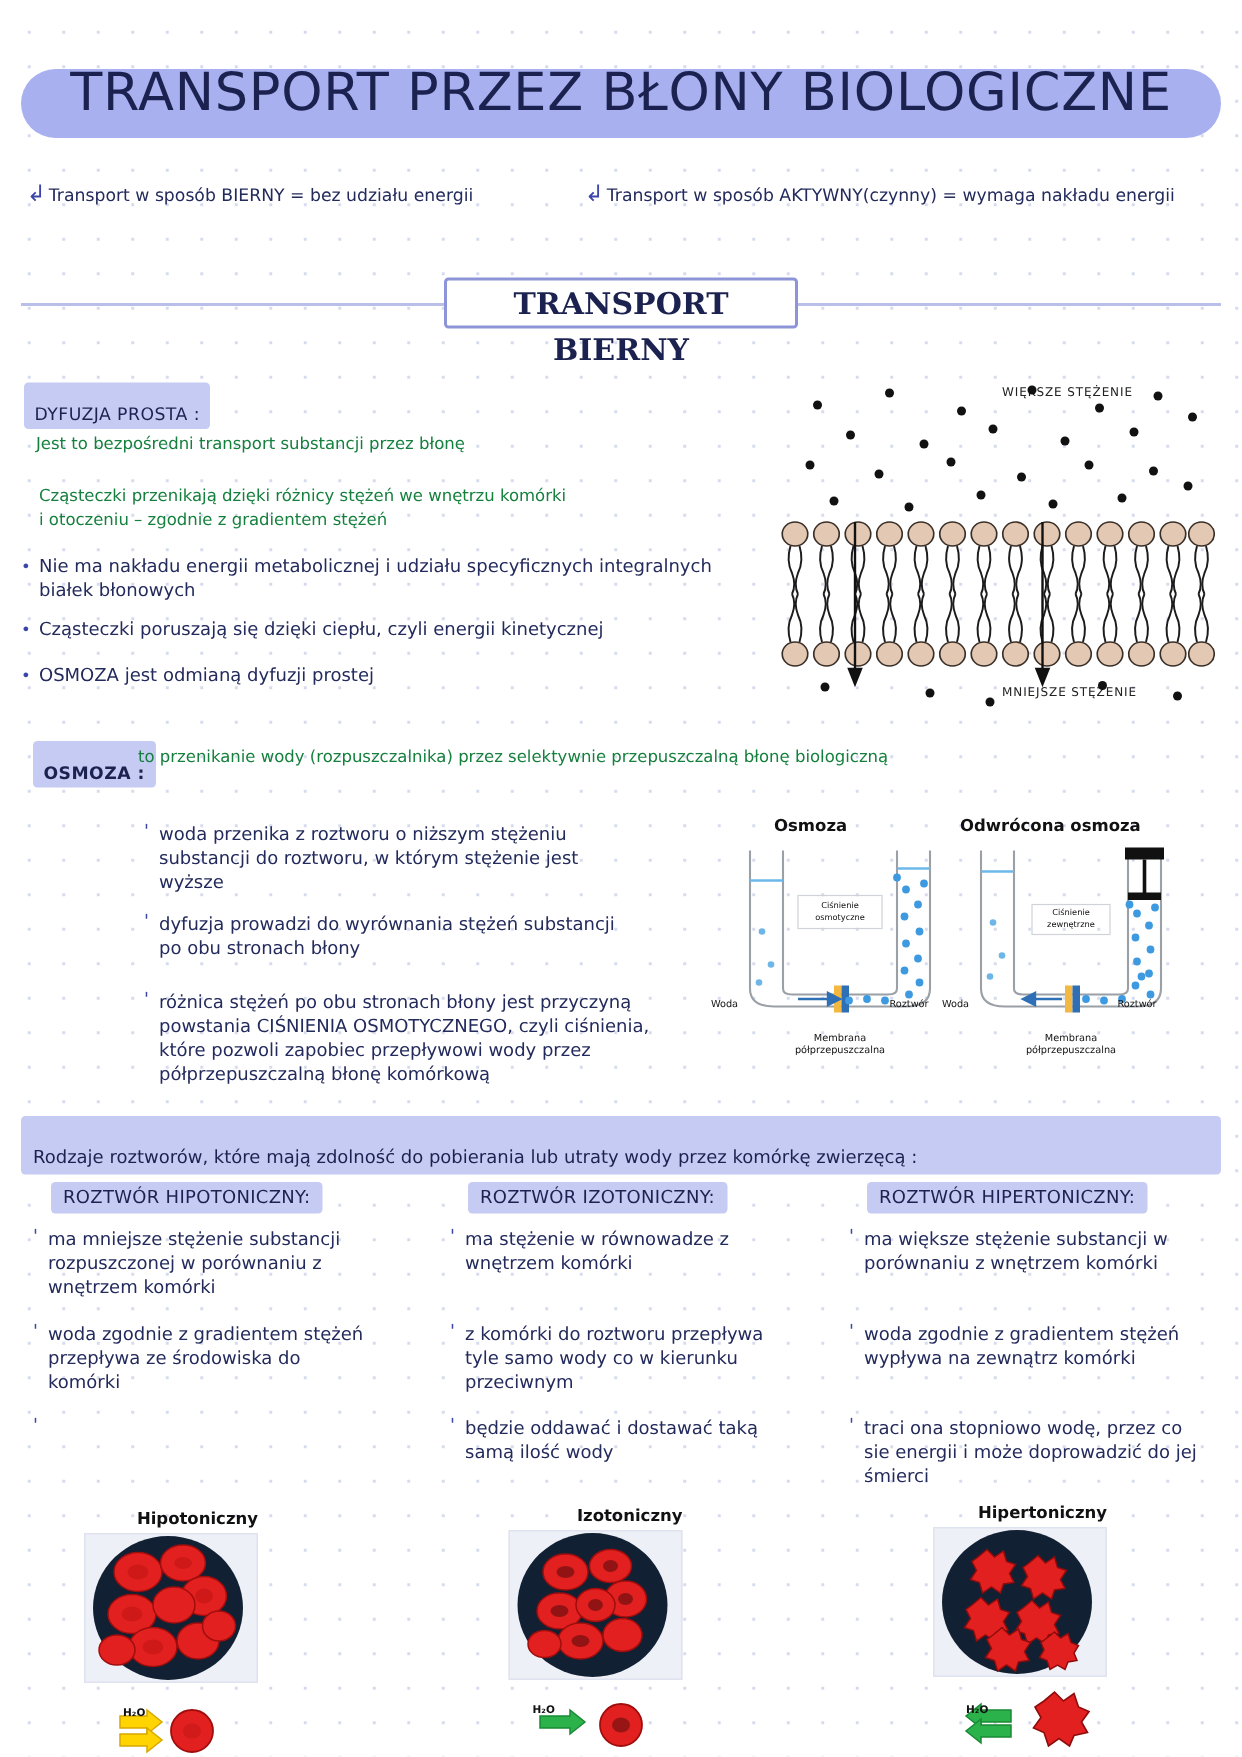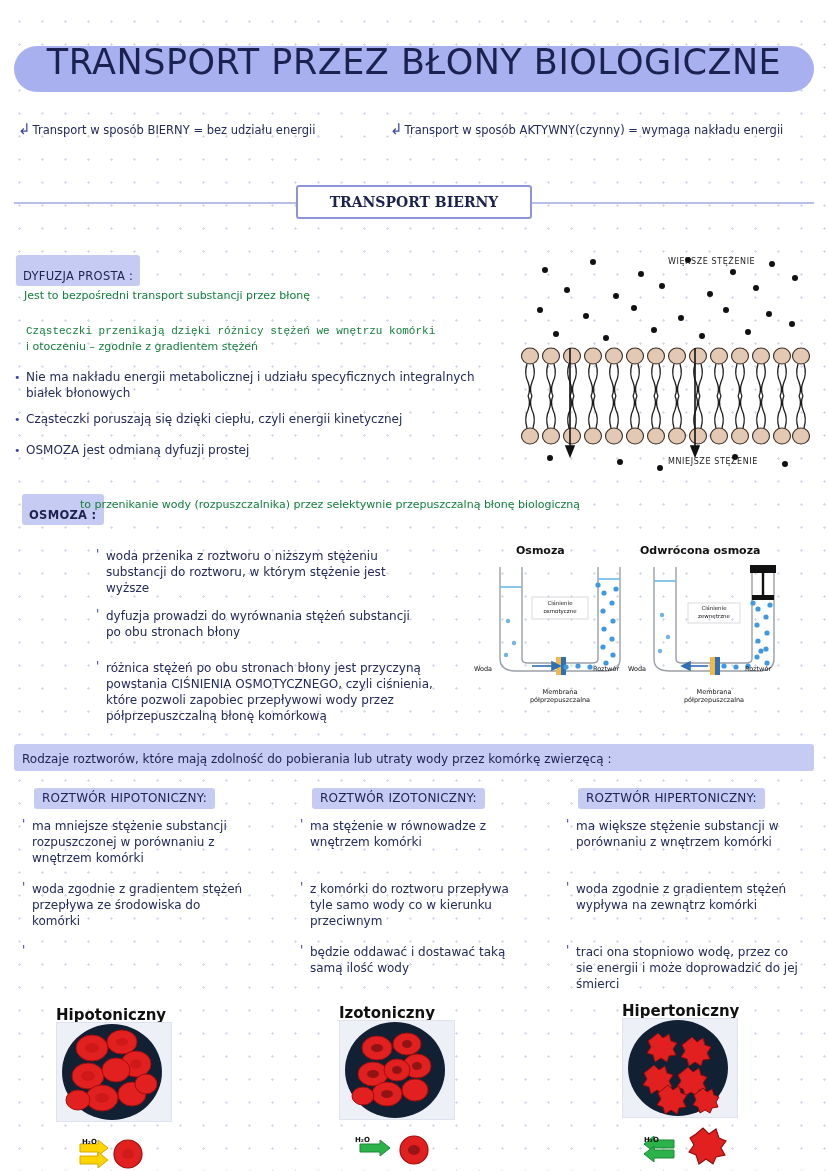--- a/index.html
+++ b/index.html
@@ -76,21 +76,21 @@
     background: #c5cbf2;
     padding: 14px 7px 3px 7px;
     border-radius: 3px;
     font-size: 11.5px;
     letter-spacing: .3px;
     color: #1c2250;
     display: inline-block;
   }
   .hl-wide {
     background: #c5cbf2;
-    padding: 8px 8px 5px 8px;
+    padding: 20px 8px 5px 8px;
     border-radius: 3px;
     font-size: 12px;
     color: #1c2250;
     display: block;
   }
 
   .txt { position: absolute; font-size: 11px; line-height: 16px; color: #15803d; }
   .bul { position: absolute; font-size: 12px; line-height: 16px; color: #232a5c; }
   .bul .dot { position: absolute; left: -12px; top: 1px; color: #3b46a8; font-size: 11px; }
   .tick { position: absolute; left: -10px; top: -2px; color: #3b46a8; font-size: 12px; }
@@ -120,24 +120,24 @@
     background: #eef0f7;
     border: 1px solid #dfe2ef;
   }
   .photo-circle {
     position: absolute;
     border-radius: 50%;
     background: #122033;
   }
   .photo-title {
     position: absolute;
-    font-size: 15px;
+    font-size: 11px;
     font-weight: bold;
     color: #111;
-    text-align: left;
+    text-align: right;
   }
   .rbc-label { position: absolute; font-size: 7px; font-weight: bold; color: #111; }
   svg { display: block; }
 </style>
 </head>
 <body>
 
 <div class="dot-grid"></div>
 
 <div class="page">
@@ -147,30 +147,30 @@
 
   <div class="arrow-note" style="left:18px; top:96px; width:360px;">
     <span class="arrow-glyph">↳</span><span>Transport w sposób BIERNY = bez udziału energii</span>
   </div>
   <div class="arrow-note" style="left:390px; top:96px; width:430px;">
     <span class="arrow-glyph">↳</span><span>Transport w sposób AKTYWNY(czynny) = wymaga nakładu energii</span>
   </div>
 
   <div class="rule" style="left:14px; top:178px; width:282px;"></div>
   <div class="rule" style="left:532px; top:178px; width:282px;"></div>
-  <div class="section-box" style="left:296px; top:161px; width:236px; height:34px; line-height:31px; font-size:14px;">
+  <div class="section-box" style="left:296px; top:161px; width:236px; height:34px; line-height:31px; font-size:20px;">
     <span>TRANSPORT BIERNY</span>
   </div>
 
   <div style="position:absolute; left:16px; top:231px;">
     <span class="hl">DYFUZJA PROSTA :</span>
   </div>
 
   <div class="txt" style="left:24px; top:264px; width:470px;">Jest to bezpośredni transport substancji przez błonę</div>
-  <div class="txt" style="left:26px; top:299px; width:480px;font-family:Liberation Mono, monospace;">Cząsteczki przenikają dzięki różnicy stężeń we wnętrzu komórki</div>
+  <div class="txt" style="left:26px; top:299px; width:480px;">Cząsteczki przenikają dzięki różnicy stężeń we wnętrzu komórki</div>
   <div class="txt" style="left:26px; top:315px; width:480px;">i otoczeniu – zgodnie z gradientem stężeń</div>
 
   <div class="bul" style="left:26px; top:345px; width:470px;">
     <span class="dot">•</span>
     <span>Nie ma nakładu energii metabolicznej i udziału specyficznych integralnych białek błonowych</span>
   </div>
   <div class="bul" style="left:26px; top:387px; width:470px;">
     <span class="dot">•</span>
     <span>Cząsteczki poruszają się dzięki ciepłu, czyli energii kinetycznej</span>
   </div>
@@ -324,21 +324,21 @@
         <circle cx="225" cy="205" r="3"></circle>
           <circle cx="275" cy="212" r="3"></circle>
         <circle cx="150" cy="216" r="3"></circle>
       </g>
     </svg>
   </div>
 
   <div style="position:absolute; left:22px; top:470px;font-weight:bold;">
     <span class="hl">OSMOZA :</span>
   </div>
-  <div class="txt" style="left:80px; top:473px; width:690px;">to przenikanie wody (rozpuszczalnika) przez selektywnie przepuszczalną błonę biologiczną</div>
+  <div class="txt" style="left:92px; top:473px; width:690px;">to przenikanie wody (rozpuszczalnika) przez selektywnie przepuszczalną błonę biologiczną</div>
 
   <div class="bul" style="left:106px; top:524px; width:310px;">
     <span class="tick">'</span>
     <span>woda przenika z roztworu o niższym stężeniu substancji do roztworu, w którym stężenie jest wyższe</span>
   </div>
   <div class="bul" style="left:106px; top:584px; width:310px;">
     <span class="tick">'</span>
     <span>dyfuzja prowadzi do wyrównania stężeń substancji po obu stronach błony</span>
   </div>
   <div class="bul" style="left:106px; top:636px; width:330px;">

